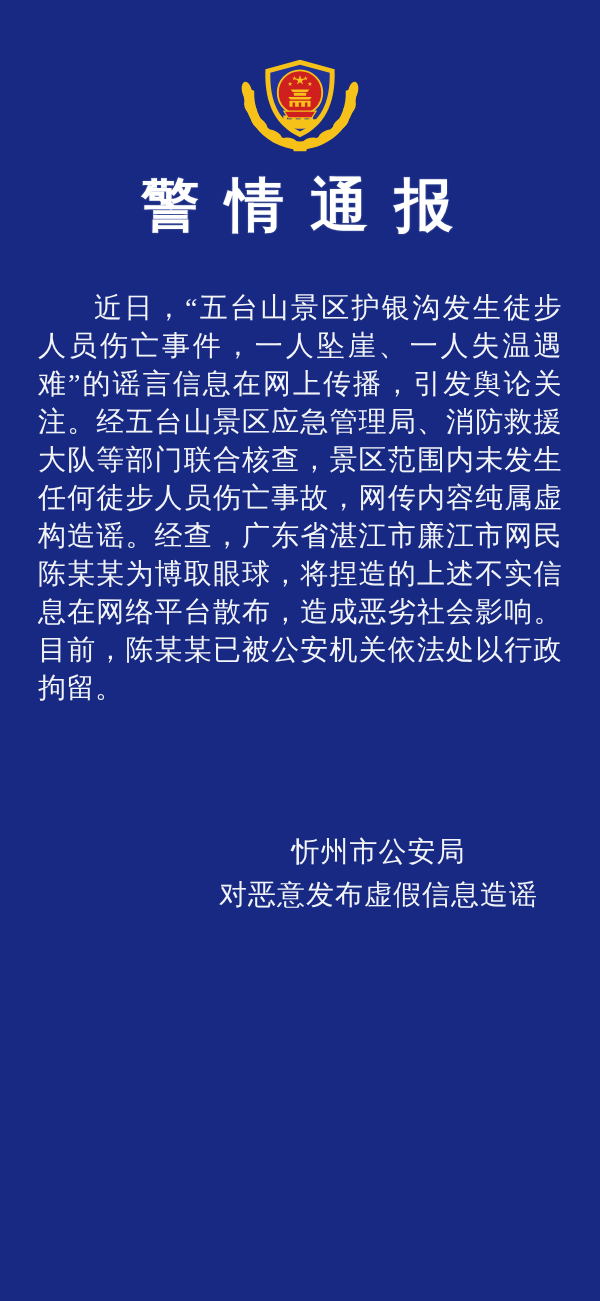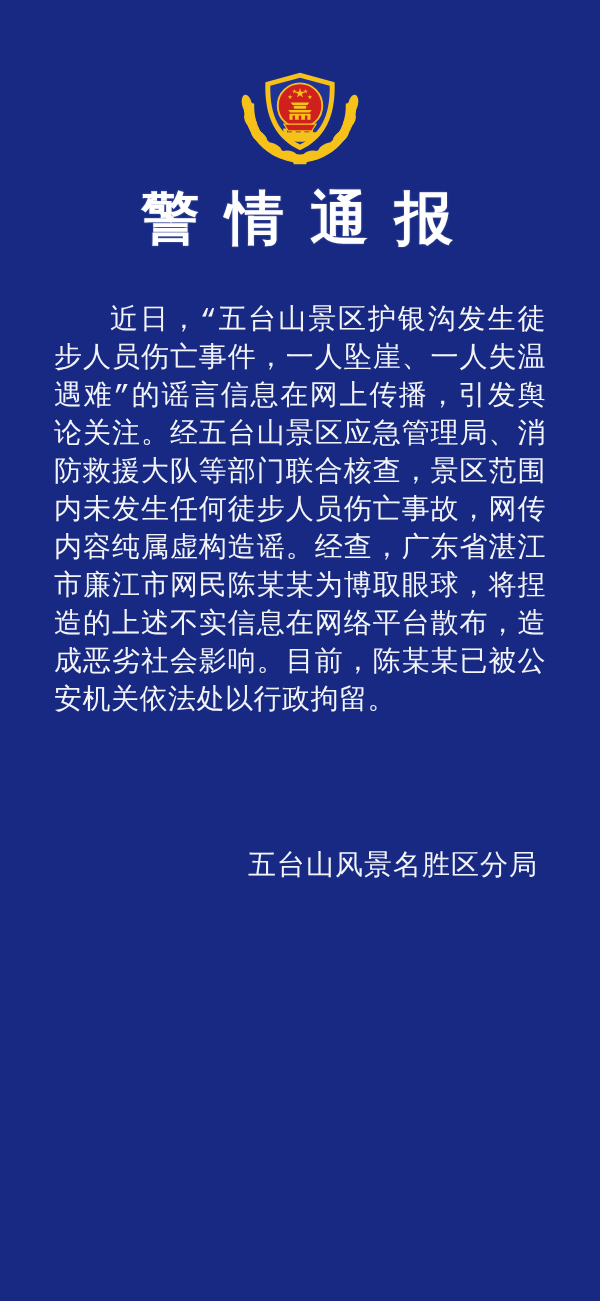--- a/index.html
+++ b/index.html
@@ -9,21 +9,21 @@
     overflow: hidden;
     background: var(--bg, #172983);
     color: var(--text, #f3f4f8);
     font-family: "Liberation Serif", "DejaVu Serif", serif;
   }
   .page {
     position: relative;
     width: 600px;
     height: 1301px;
     box-sizing: border-box;
-    padding-top: 65px;
+    padding-top: 52px;
   }
   .emblem-wrap {
     display: flex;
     justify-content: center;
   }
   .emblem {
     width: 136px;
     height: 106px;
     display: block;
   }
@@ -38,23 +38,22 @@
     text-shadow: 0 0 2px rgba(255,255,255,0.35);
   }
   .body-text {
     margin: 46px 38px 0 38px;
     font-size: 28px;
     line-height: 38px;
     text-align: justify;
     letter-spacing: 0.5px;
   }
   .body-text p {
-    margin: 16px;
+    margin: 0;
     text-indent: 2em;
-    font-family: Liberation Mono, monospace;
   }
   .body-text p + p {
     margin-top: 17px;
   }
   .signature {
     margin: 123px 62px 0 auto;
     width: -moz-fit-content;
     width: fit-content;
     text-align: center;
     font-size: 28px;
@@ -111,16 +110,17 @@
     </svg>
   </div>
 
   <h1 class="title">警 情 通 报</h1>
 
   <div class="body-text">
     <p>近日，“五台山景区护银沟发生徒步人员伤亡事件，一人坠崖、一人失温遇难”的谣言信息在网上传播，引发舆论关注。经五台山景区应急管理局、消防救援大队等部门联合核查，景区范围内未发生任何徒步人员伤亡事故，网传内容纯属虚构造谣。经查，广东省湛江市廉江市网民陈某某为博取眼球，将捏造的上述不实信息在网络平台散布，造成恶劣社会影响。目前，陈某某已被公安机关依法处以行政拘留。</p>
   </div>
 
   <div class="signature">
-    <div>五台山风景名胜区分局</div>
+    <div>忻州市公安局</div>
+    <div>对恶意发布虚假信息造谣</div>
   </div>
 
 </div>
 
 </body></html>

